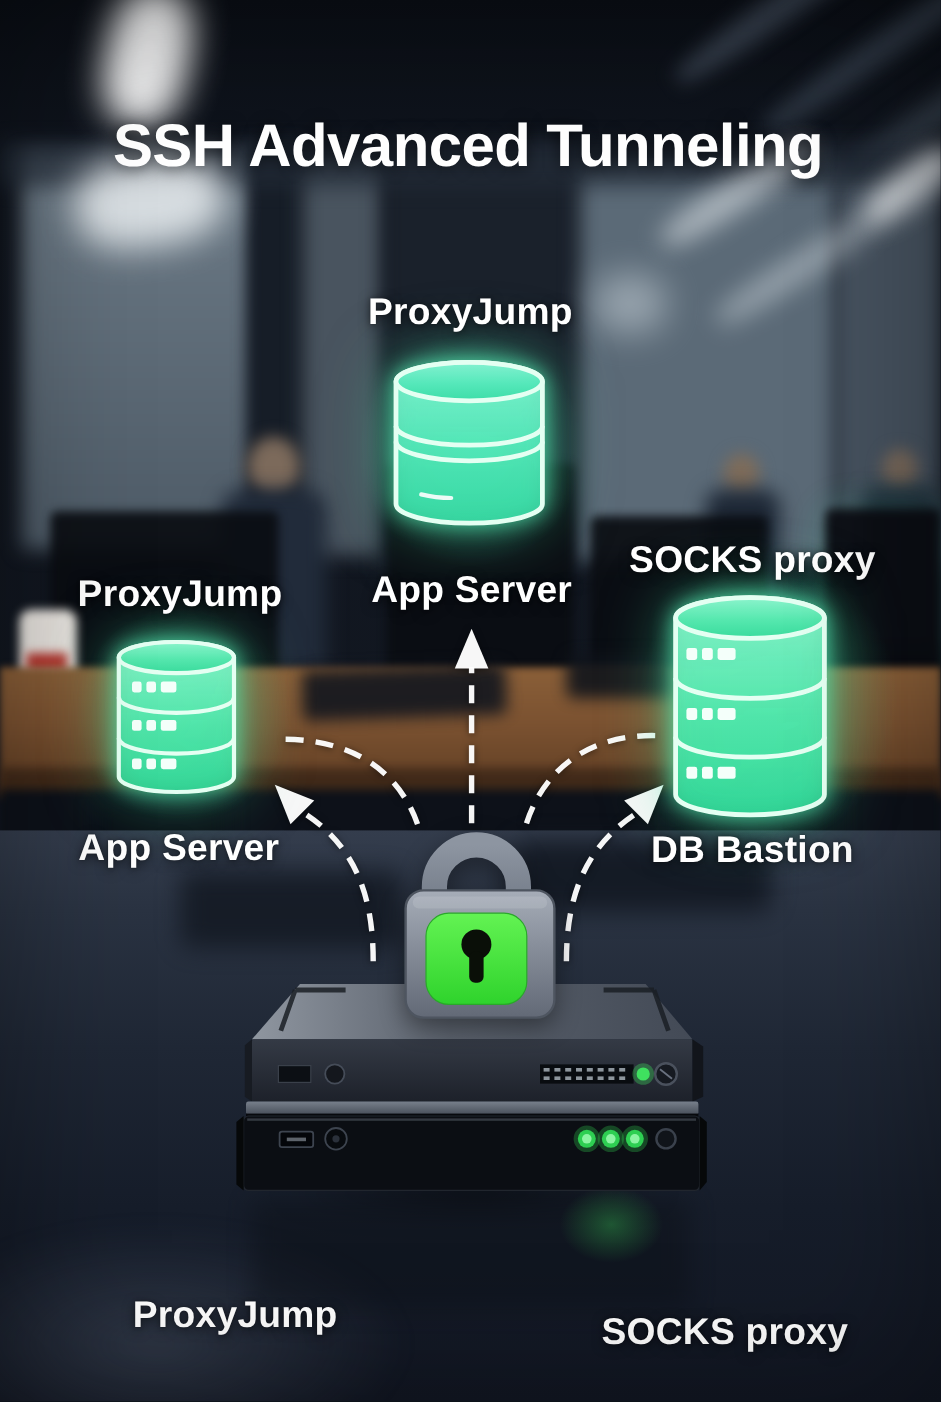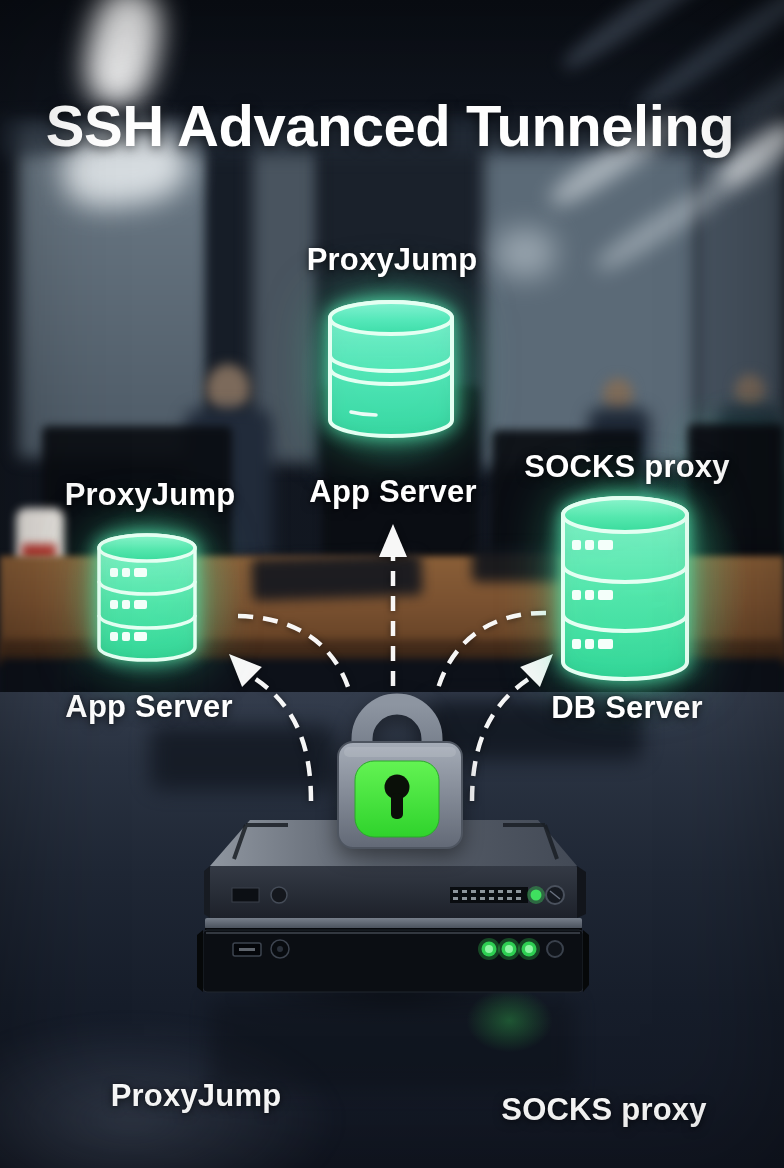--- a/index.html
+++ b/index.html
@@ -14,21 +14,21 @@
   
   .streak{border-radius:40%;}
   .label{
     position:absolute;color:#fff;font-weight:700;font-size:31px;white-space:nowrap;
     transform:translateX(-50%);letter-spacing:.2px;
     text-shadow:0 2px 10px rgba(0,0,0,.55),0 0 3px rgba(0,0,0,.35);
     z-index:40;
   }
   .title{
     position:absolute;left:390px;top:92px;transform:translateX(-50%);
-    color:#fff;font-weight:700;font-size:58px;letter-spacing:-.5px;white-space:nowrap;
+    color:#fff;font-weight:700;font-size:50px;letter-spacing:-.5px;white-space:nowrap;
     text-shadow:0 2px 12px rgba(0,0,0,.6);z-index:40;text-align:center;
   }
   .glow{position:absolute;pointer-events:none;}
   svg.db{position:absolute;filter:drop-shadow(0 0 9px rgba(88,240,182,.85)) drop-shadow(0 0 26px rgba(66,228,164,.5));z-index:20;}
   svg.lock{position:absolute;left:330px;top:681px;filter:drop-shadow(0 7px 10px rgba(0,0,0,.4));z-index:26;}
   svg.bastion{position:absolute;left:193px;top:813px;z-index:24;}
   svg.arrows{position:absolute;left:0;top:0;z-index:18;filter:drop-shadow(0 1px 3px rgba(0,0,0,.5));}
   .vignette{position:absolute;inset:0;z-index:45;pointer-events:none;
     box-shadow:inset 0 0 120px rgba(0,0,0,.35);}
 </style>
@@ -287,19 +287,19 @@
 
   <div class="title">SSH Advanced Tunneling</div>
 
   <div class="label" style="left:392px;top:242px;">ProxyJump</div>
   <div class="label" style="left:393px;top:474px;">App Server</div>
 
   <div class="label" style="left:150px;top:477px;">ProxyJump</div>
   <div class="label" style="left:149px;top:689px;">App Server</div>
 
   <div class="label" style="left:627px;top:449px;">SOCKS proxy</div>
-  <div class="label" style="left:627px;top:690px;">DB Server</div>
+  <div class="label" style="left:627px;top:690px;">DB Bastion</div>
 
   <div class="label" style="left:196px;top:1078px;">ProxyJump</div>
   <div class="label" style="left:604px;top:1092px;">SOCKS proxy</div>
 
   <div class="vignette"></div>
 </div>
 
 </body></html>

